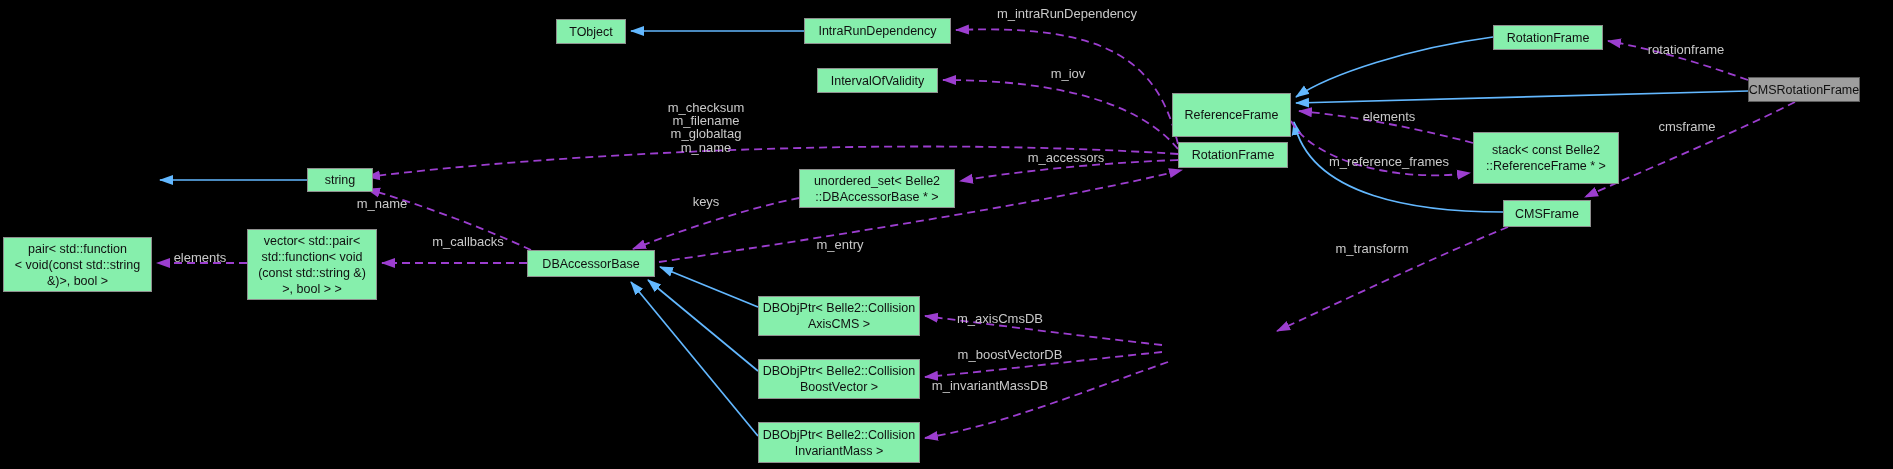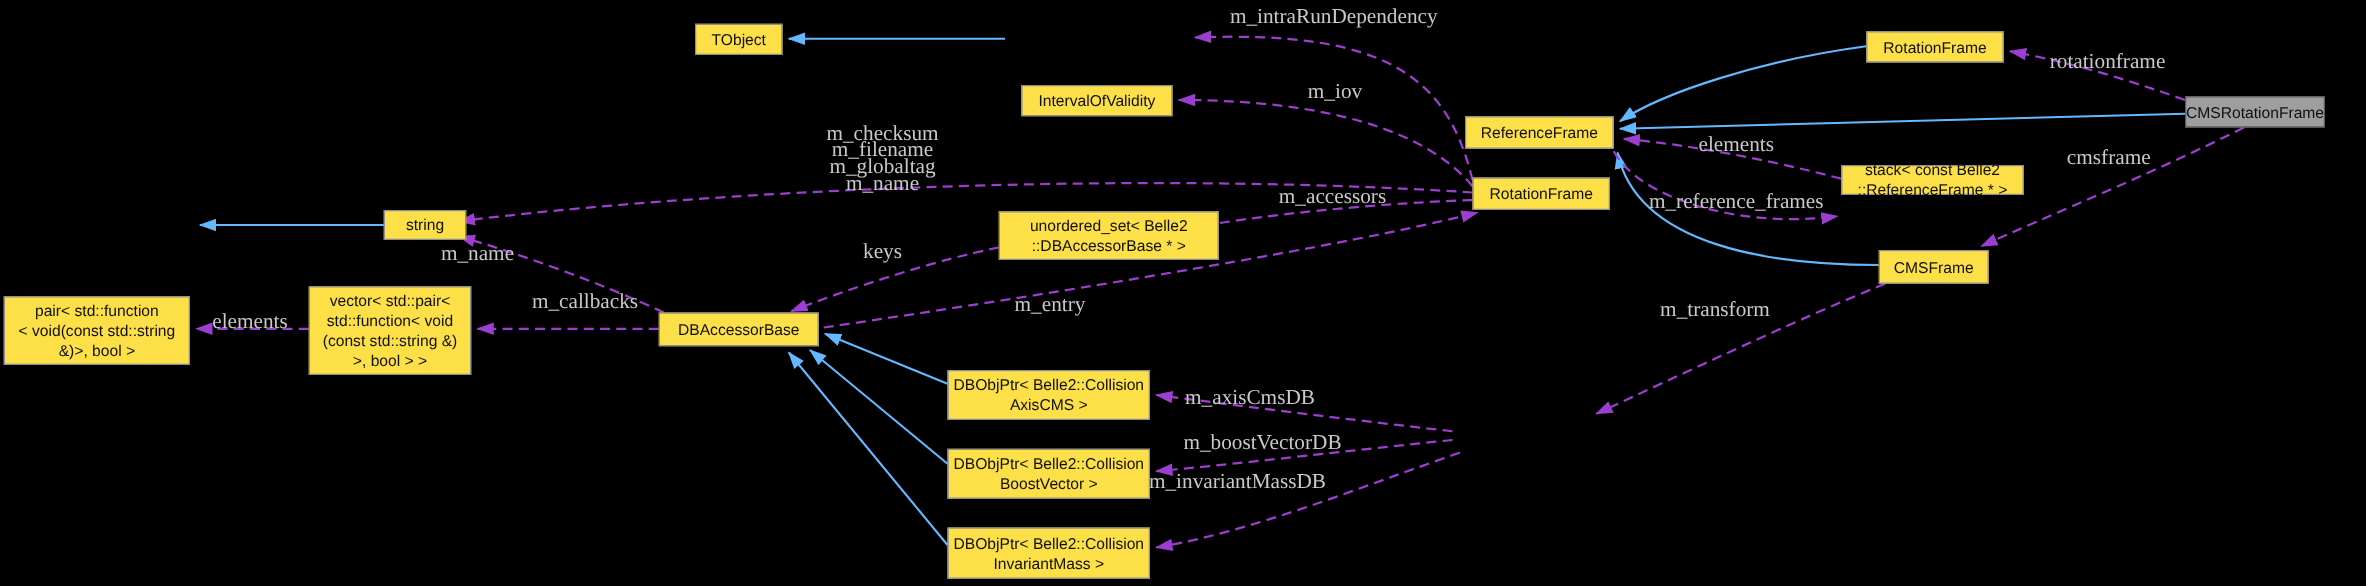--- a/index.html
+++ b/index.html
@@ -2,30 +2,30 @@
 <html><head>
 <meta charset="utf-8">
 <style>
   html,body{margin:0;padding:0;background:#000;}
   .stage{
     position:relative;width:1893px;height:469px;background:#000;
     font-family:"Liberation Sans", sans-serif;overflow:hidden;
   }
   .edges{position:absolute;left:0;top:0;}
   .node{
-    position:absolute;background:#fde047;border:1.4px solid #8f8f8f;
+    position:absolute;background:#86efac;border:1.4px solid #8f8f8f;
     color:#101010;display:flex;flex-direction:column;align-items:center;justify-content:center;
     font-size:12.5px;line-height:16px;white-space:nowrap;box-sizing:border-box;text-align:center;
     cursor:pointer;
   }
   .node span{display:block;}
   .node-focus{background:#9e9e9e;border-color:#5c5c5c;cursor:default;}
   .elabel{
     position:absolute;transform:translate(-50%,-50%);
-    color:#c9c9c9;font-size:17px;white-space:nowrap;font-family:Liberation Serif, serif;
+    color:#c9c9c9;font-size:13px;white-space:nowrap;
   }
 </style>
 </head>
 <body>
 
 <div class="stage">
 
   <svg class="edges" width="1893" height="469" viewBox="0 0 1893 469">
     <defs>
       <marker id="arrow-blue" markerUnits="userSpaceOnUse" markerWidth="15" markerHeight="12" refX="13" refY="6" orient="auto">
@@ -64,46 +64,49 @@
       <path d="M1748 80 C1700 63, 1657 50, 1608 41" marker-end="url(#arrow-purple)"></path>
       <path d="M1795 102 C1728 136, 1640 172, 1585 197" marker-end="url(#arrow-purple)"></path>
       <path d="M1473 143 C1412 127, 1352 116, 1299 111" marker-end="url(#arrow-purple)"></path>
       <path d="M1291 121 C1312 160, 1395 183, 1470 173" marker-end="url(#arrow-purple)"></path>
     </g>
   </svg>
 
   <div class="node" style="left:556px;top:19px;width:70px;height:25px">
     <span>TObject</span>
   </div>
+  <div class="node" style="left:804px;top:18px;width:147px;height:26px">
+    <span>IntraRunDependency</span>
+  </div>
   <div class="node" style="left:817px;top:68px;width:121px;height:25px">
     <span>IntervalOfValidity</span>
   </div>
   <div class="node" style="left:1493px;top:25px;width:110px;height:25px">
     <span>RotationFrame</span>
   </div>
   <div class="node node-focus" style="left:1748px;top:77px;width:112px;height:25px">
     <span>CMSRotationFrame</span>
   </div>
-  <div class="node" style="left:1172px;top:93px;width:119px;height:26px">
+  <div class="node" style="left:1172px;top:93px;width:119px;height:44px">
     <span>ReferenceFrame</span>
   </div>
   <div class="node" style="left:1178px;top:142px;width:110px;height:26px">
     <span>RotationFrame</span>
   </div>
-  <div class="node" style="left:1473px;top:132px;width:146px;height:24px">
+  <div class="node" style="left:1473px;top:132px;width:146px;height:52px">
     <span>stack&lt; const Belle2</span>
     <span>::ReferenceFrame * &gt;</span>
   </div>
   <div class="node" style="left:1503px;top:200px;width:88px;height:27px">
     <span>CMSFrame</span>
   </div>
   <div class="node" style="left:307px;top:168px;width:66px;height:24px">
     <span>string</span>
   </div>
-  <div class="node" style="left:799px;top:169px;width:176px;height:39px">
+  <div class="node" style="left:799px;top:169px;width:156px;height:39px">
     <span>unordered_set&lt; Belle2</span>
     <span>::DBAccessorBase * &gt;</span>
   </div>
   <div class="node" style="left:3px;top:237px;width:149px;height:55px">
     <span>pair&lt; std::function</span>
     <span>&lt; void(const std::string</span>
     <span>&amp;)&gt;, bool &gt;</span>
   </div>
   <div class="node" style="left:247px;top:229px;width:130px;height:71px">
     <span>vector&lt; std::pair&lt;</span>

